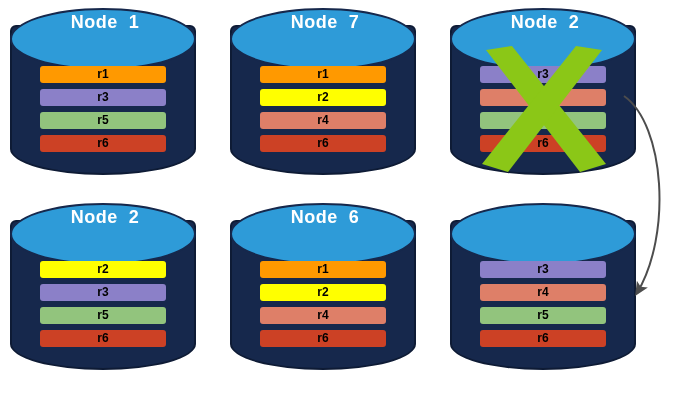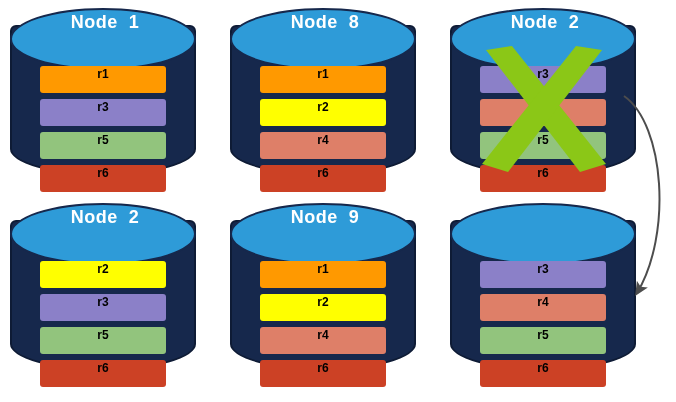--- a/index.html
+++ b/index.html
@@ -70,21 +70,21 @@
 
   
   .replicas {
     position: absolute;
     left: 30px;
     top: 58px;
     width: 126px;
   }
 
   .replica {
-    height: 27px;
+    height: 17px;
     line-height: 17px;
     margin-bottom: 6px;
     border-radius: 3px;
     text-align: center;
     font-size: 12px;
     font-weight: bold;
     color: #000000;
     font-family: "Liberation Sans", sans-serif;
   }
   .replica:last-child { margin-bottom: 0; text-align: center; }
@@ -122,21 +122,21 @@
         <div class="replicas">
           <div class="replica" style="background: rgb(255, 153, 0);">r1</div>
           <div class="replica" style="background: rgb(139, 128, 200);">r3</div>
           <div class="replica" style="background: rgb(146, 196, 125);">r5</div>
           <div class="replica" style="background: rgb(204, 65, 37);">r6</div>
         </div>
       </div>
       <div class="node" style="left: 230px; top: 8px;">
         <div class="node-body" style="background: rgb(22, 40, 76); border-color: rgb(14, 27, 53);"></div>
         <div class="node-top" style="background: rgb(46, 155, 216);"></div>
-        <div class="node-label" style="color: rgb(255, 255, 255);">Node  8</div>
+        <div class="node-label" style="color: rgb(255, 255, 255);">Node  7</div>
         <div class="replicas">
           <div class="replica" style="background: rgb(255, 153, 0);">r1</div>
           <div class="replica" style="background: rgb(255, 255, 0);">r2</div>
           <div class="replica" style="background: rgb(222, 127, 104);">r4</div>
           <div class="replica" style="background: rgb(204, 65, 37);">r6</div>
         </div>
       </div>
       <div class="node" style="left: 450px; top: 8px;">
         <div class="node-body" style="background: rgb(22, 40, 76); border-color: rgb(14, 27, 53);"></div>
         <div class="node-top" style="background: rgb(46, 155, 216);"></div>
@@ -159,21 +159,21 @@
         <div class="replicas">
           <div class="replica" style="background: rgb(255, 255, 0);">r2</div>
           <div class="replica" style="background: rgb(139, 128, 200);">r3</div>
           <div class="replica" style="background: rgb(146, 196, 125);">r5</div>
           <div class="replica" style="background: rgb(204, 65, 37);">r6</div>
         </div>
       </div>
       <div class="node" style="left: 230px; top: 203px;">
         <div class="node-body" style="background: rgb(22, 40, 76); border-color: rgb(14, 27, 53);"></div>
         <div class="node-top" style="background: rgb(46, 155, 216);"></div>
-        <div class="node-label" style="color: rgb(255, 255, 255);">Node  9</div>
+        <div class="node-label" style="color: rgb(255, 255, 255);">Node  6</div>
         <div class="replicas">
           <div class="replica" style="background: rgb(255, 153, 0);">r1</div>
           <div class="replica" style="background: rgb(255, 255, 0);">r2</div>
           <div class="replica" style="background: rgb(222, 127, 104);">r4</div>
           <div class="replica" style="background: rgb(204, 65, 37);">r6</div>
         </div>
       </div>
       <div class="node" style="left: 450px; top: 203px;">
         <div class="node-body" style="background: rgb(22, 40, 76); border-color: rgb(14, 27, 53);"></div>
         <div class="node-top" style="background: rgb(46, 155, 216);"></div>

